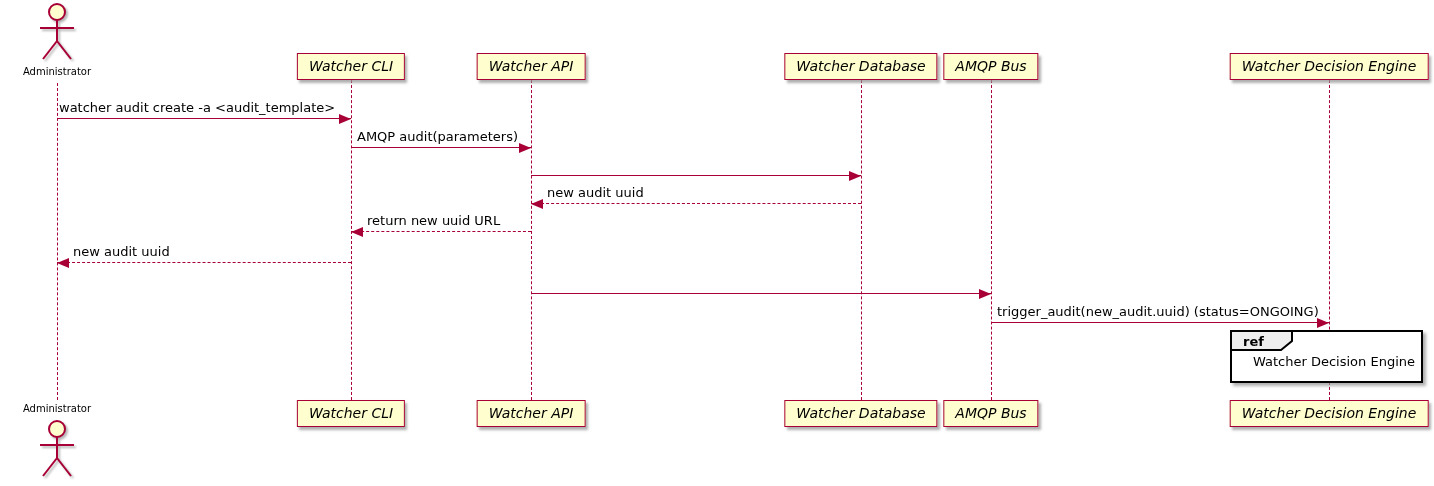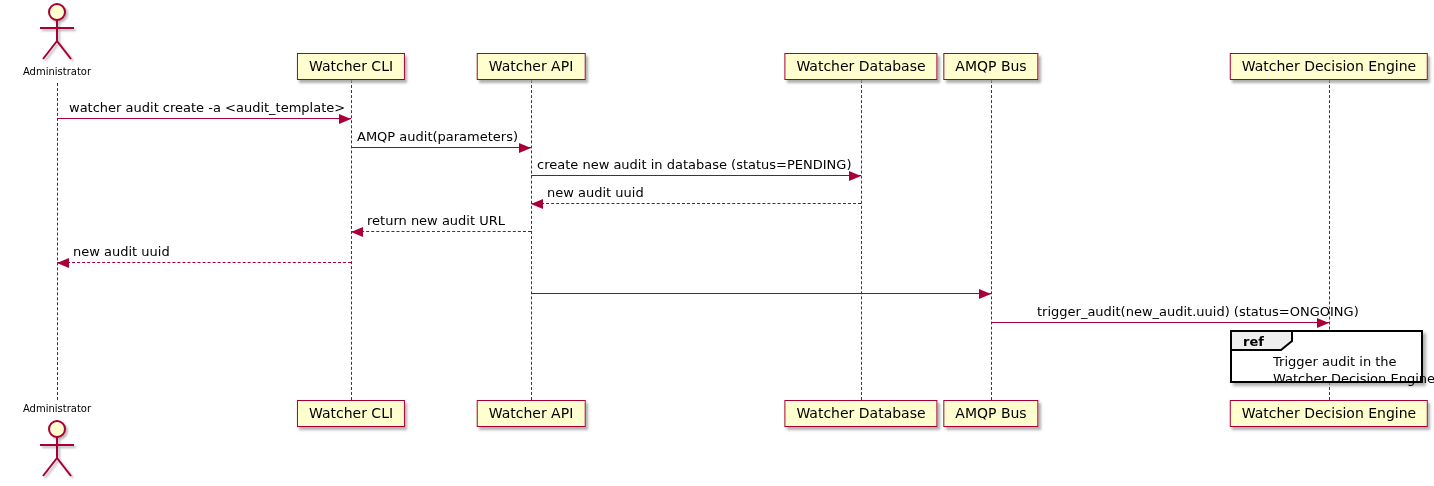--- a/index.html
+++ b/index.html
@@ -15,20 +15,21 @@
     position:absolute;
     transform:translateX(-50%);
     background:var(--fill,#FEFECE);
     border:1.5px solid var(--pborder,#A80036);
     padding:4px 11px;
     font-size:14px;line-height:17px;
     white-space:nowrap;
     box-shadow:2.5px 2.5px 2.5px rgba(150,150,150,0.75);
     color:var(--text,#000);
     z-index:2;
+    font-style:italic;
   }
   .actor-label{
     position:absolute;
     transform:translateX(-50%);
     font-size:10px;line-height:16px;
     white-space:nowrap;
     color:var(--text,#000);
     z-index:2;
   }
   .actor-fig{
@@ -57,21 +58,20 @@
     white-space:nowrap;
     color:var(--text,#000);
     z-index:3;
   }
   .ref-box{
     position:absolute;box-sizing:border-box;
     background:#FFFFFF;
     border:2px solid var(--refborder,#000);
     box-shadow:3px 3px 3px rgba(150,150,150,0.75);
     z-index:5;
-    padding-left:20px;
   }
   .ref-tab{position:absolute;left:-2px;top:-2px;width:64px;height:21px;}
   .ref-tab polygon{fill:var(--reftab,#EEEEEE);stroke:var(--refborder,#000);stroke-width:2;}
   .ref-kw{
     position:absolute;left:11px;top:1px;
     font-size:13px;font-weight:bold;line-height:17px;
     color:var(--text,#000);
   }
   .ref-lines{
     margin:21px 0 0 21px;
@@ -85,21 +85,20 @@
 
 <div id="diagram" style="--line: #A80036; --fill: #FEFECE; --pborder: #A80036; --text: #000000; --refborder: #000000; --reftab: #EEEEEE; --bg: #FFFFFF;">
   <div class="ref-box" id="refbox" style="left: 1230px; top: 330px; width: 193px; height: 53px;">
     <div>
       <svg class="ref-tab" viewBox="0 0 64 21">
         <polygon points="1,1 62,1 62,11 51,20 1,20"></polygon>
       </svg>
       <span class="ref-kw">ref</span>
     </div>
     <div class="ref-lines">
-      <div>Trigger audit in the</div>
       <div>Watcher Decision Engine</div>
     </div>
   </div>
 <div class="actor-fig" style="left: 29px; top: 2px;"><svg width="56" height="60" viewBox="0 0 56 60">
         <circle cx="28" cy="10" r="8" fill="#FEFECE" stroke="#A80036" stroke-width="2"></circle>
         <line x1="28" y1="18" x2="28" y2="39" stroke="#A80036" stroke-width="2"></line>
         <line x1="11" y1="26" x2="45" y2="26" stroke="#A80036" stroke-width="2"></line>
         <line x1="28" y1="39" x2="14" y2="57" stroke="#A80036" stroke-width="2"></line>
         <line x1="28" y1="39" x2="42" y2="57" stroke="#A80036" stroke-width="2"></line>
       </svg></div>
@@ -123,34 +122,33 @@
     <div class="pbox" style="left: 861px; top: 53px;">Watcher Database</div>
     <div class="pbox" style="left: 861px; top: 400px;">Watcher Database</div>
     <div class="lifeline" style="left: 991px; top: 80px; height: 320px;"></div>
     <div class="pbox" style="left: 991px; top: 53px;">AMQP Bus</div>
     <div class="pbox" style="left: 991px; top: 400px;">AMQP Bus</div>
     <div class="lifeline" style="left: 1329px; top: 80px; height: 320px;"></div>
     <div class="pbox" style="left: 1329px; top: 53px;">Watcher Decision Engine</div>
     <div class="pbox" style="left: 1329px; top: 400px;">Watcher Decision Engine</div>
     <div class="mline" style="left: 57px; top: 118px; width: 294px;"></div>
     <div class="arrow right" style="left: 339px; top: 114px;"></div>
-    <div class="mlabel" style="left: 69px; top: 100px; text-align: center;">watcher audit create -a &lt;audit_template&gt;</div>
+    <div class="mlabel" style="left: 59px; top: 100px; text-align: center;">watcher audit create -a &lt;audit_template&gt;</div>
     <div class="mline" style="left: 351px; top: 147px; width: 180px;"></div>
     <div class="arrow right" style="left: 519px; top: 143px;"></div>
     <div class="mlabel" style="left: 357px; top: 129px;">AMQP audit(parameters)</div>
     <div class="mline" style="left: 531px; top: 175px; width: 330px;"></div>
     <div class="arrow right" style="left: 849px; top: 171px;"></div>
-    <div class="mlabel" style="left: 537px; top: 157px;">create new audit in database (status=PENDING)</div>
     <div class="mline dashed" style="left: 531px; top: 203px; width: 330px;"></div>
     <div class="arrow left" style="left: 531px; top: 199px;"></div>
     <div class="mlabel" style="left: 547px; top: 185px;">new audit uuid</div>
     <div class="mline dashed" style="left: 351px; top: 231px; width: 180px;"></div>
     <div class="arrow left" style="left: 351px; top: 227px;"></div>
-    <div class="mlabel" style="left: 367px; top: 213px;">return new audit URL</div>
+    <div class="mlabel" style="left: 367px; top: 213px;">return new uuid URL</div>
     <div class="mline dashed" style="left: 57px; top: 262px; width: 294px;"></div>
     <div class="arrow left" style="left: 57px; top: 258px;"></div>
     <div class="mlabel" style="left: 73px; top: 244px;">new audit uuid</div>
     <div class="mline" style="left: 531px; top: 293px; width: 460px;"></div>
     <div class="arrow right" style="left: 979px; top: 289px;"></div>
     <div class="mline" style="left: 991px; top: 322px; width: 338px;"></div>
     <div class="arrow right" style="left: 1317px; top: 318px;"></div>
-    <div class="mlabel" style="left: 997px; top: 304px; margin-left: 40px;">trigger_audit(new_audit.uuid) (status=ONGOING)</div>
+    <div class="mlabel" style="left: 997px; top: 304px;">trigger_audit(new_audit.uuid) (status=ONGOING)</div>
   </div>
 
 </body></html>

